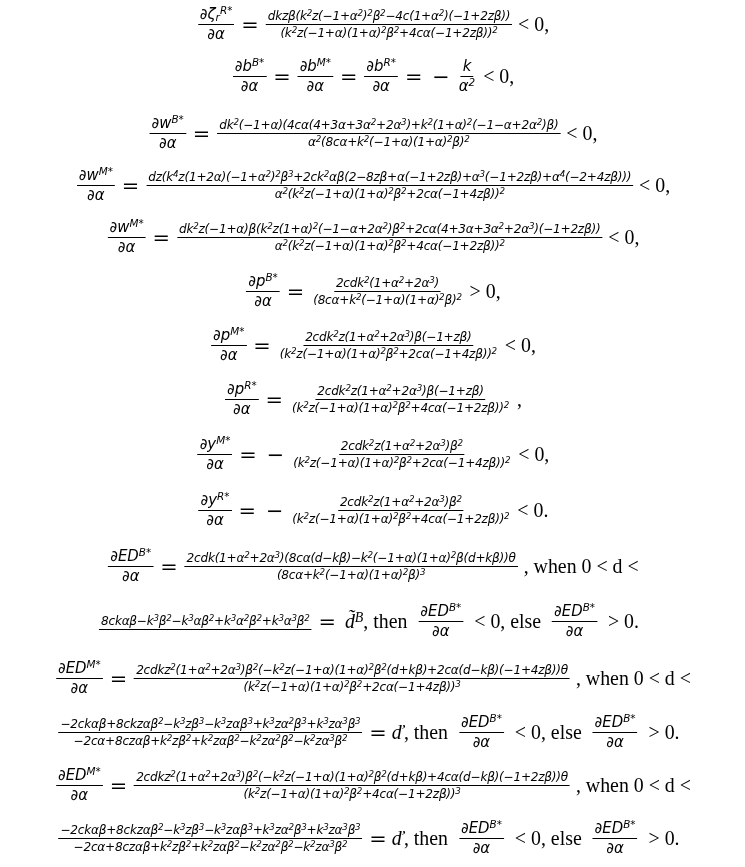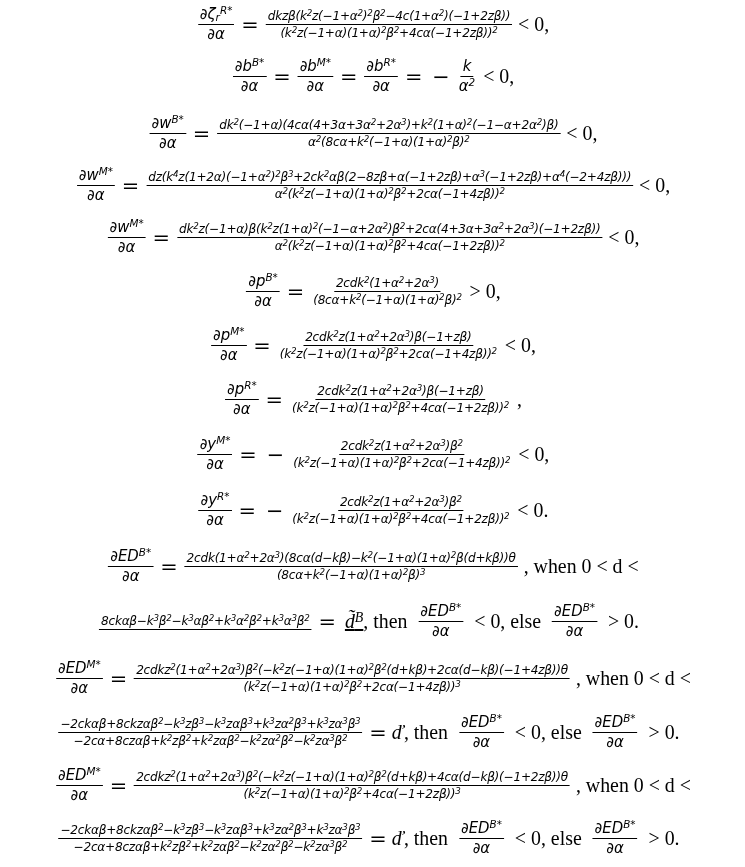--- a/index.html
+++ b/index.html
@@ -173,21 +173,21 @@
         <span class="num">2cdk(1+α<sup>2</sup>+2α<sup>3</sup>)(8cα(d−kβ)−k<sup>2</sup>(−1+α)(1+α)<sup>2</sup>β(d+kβ))θ</span>
         <span class="den">(8cα+k<sup>2</sup>(−1+α)(1+α)<sup>2</sup>β)<sup>3</sup></span>
       </span>
       <span class="tail">, when 0 &lt; d &lt;</span>
     </div>
     <div class="eq" style="top: 603px; transform-origin: center center; transform: scaleX(0.993);">
       <span class="frac rhs">
         <span class="num">8ckαβ−k<sup>3</sup>β<sup>2</sup>−k<sup>3</sup>αβ<sup>2</sup>+k<sup>3</sup>α<sup>2</sup>β<sup>2</sup>+k<sup>3</sup>α<sup>3</sup>β<sup>2</sup></span>
       </span>
       <span class="op">=</span>
-      <span class="tail" style="font-style: italic; margin-left: 4px; text-decoration: underline;">d̃<sup>B</sup></span>
+      <span class="tail" style="font-style: italic; margin-left: 4px;">d̃<sup>B</sup></span>
       <span class="txt" style="margin-left: 0px;">, then</span>
       <span class="frac lhs">
         <span class="num">∂ED<sup>B*</sup></span>
         <span class="den">∂α</span>
       </span>
       <span class="txt">&lt; 0, else</span>
       <span class="frac lhs">
         <span class="num">∂ED<sup>B*</sup></span>
         <span class="den">∂α</span>
       </span>

